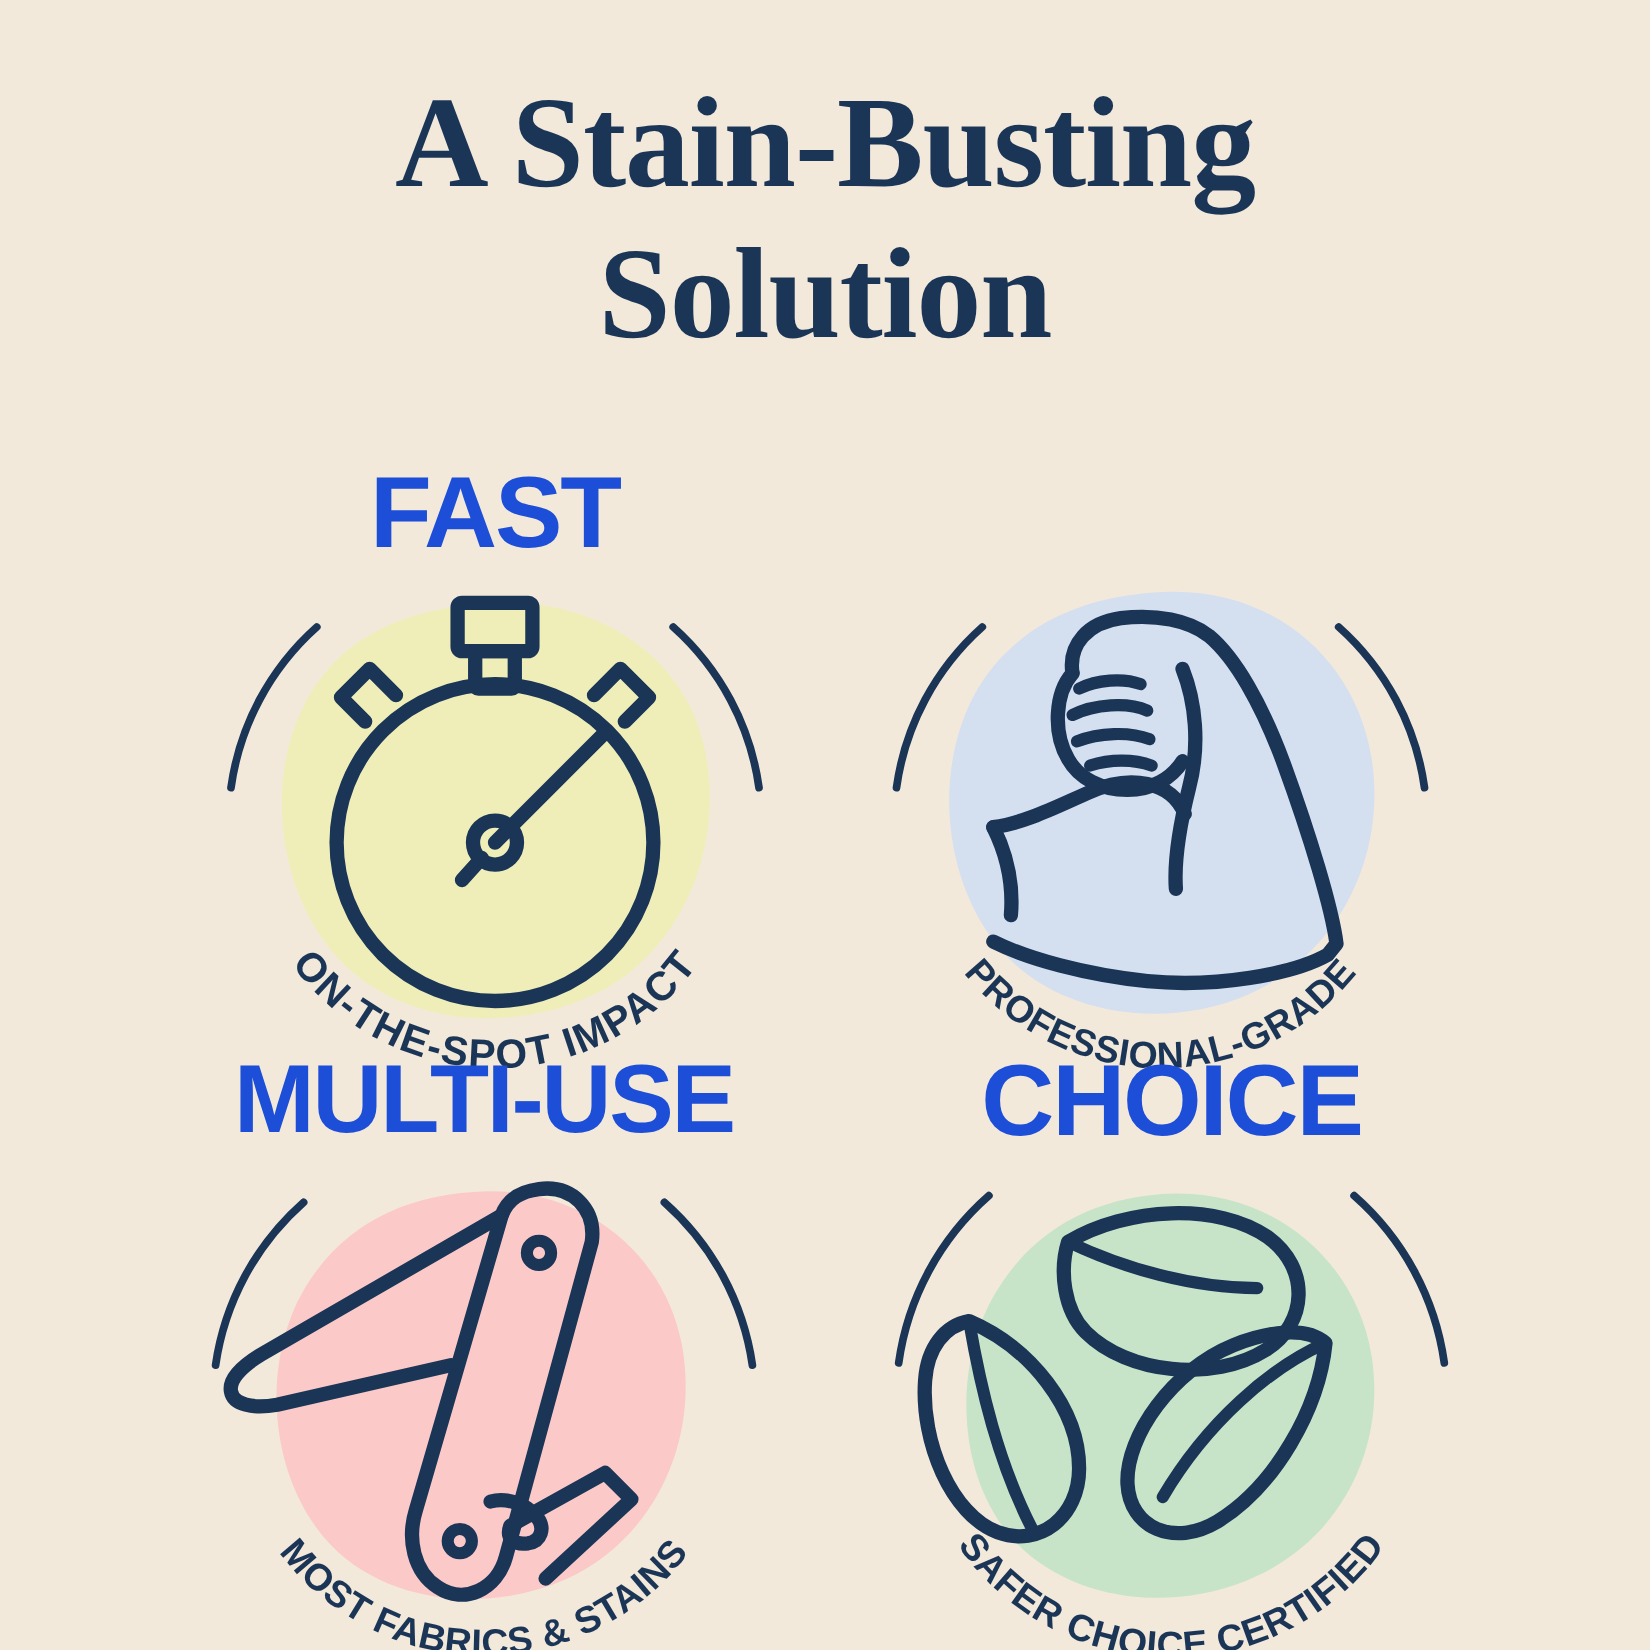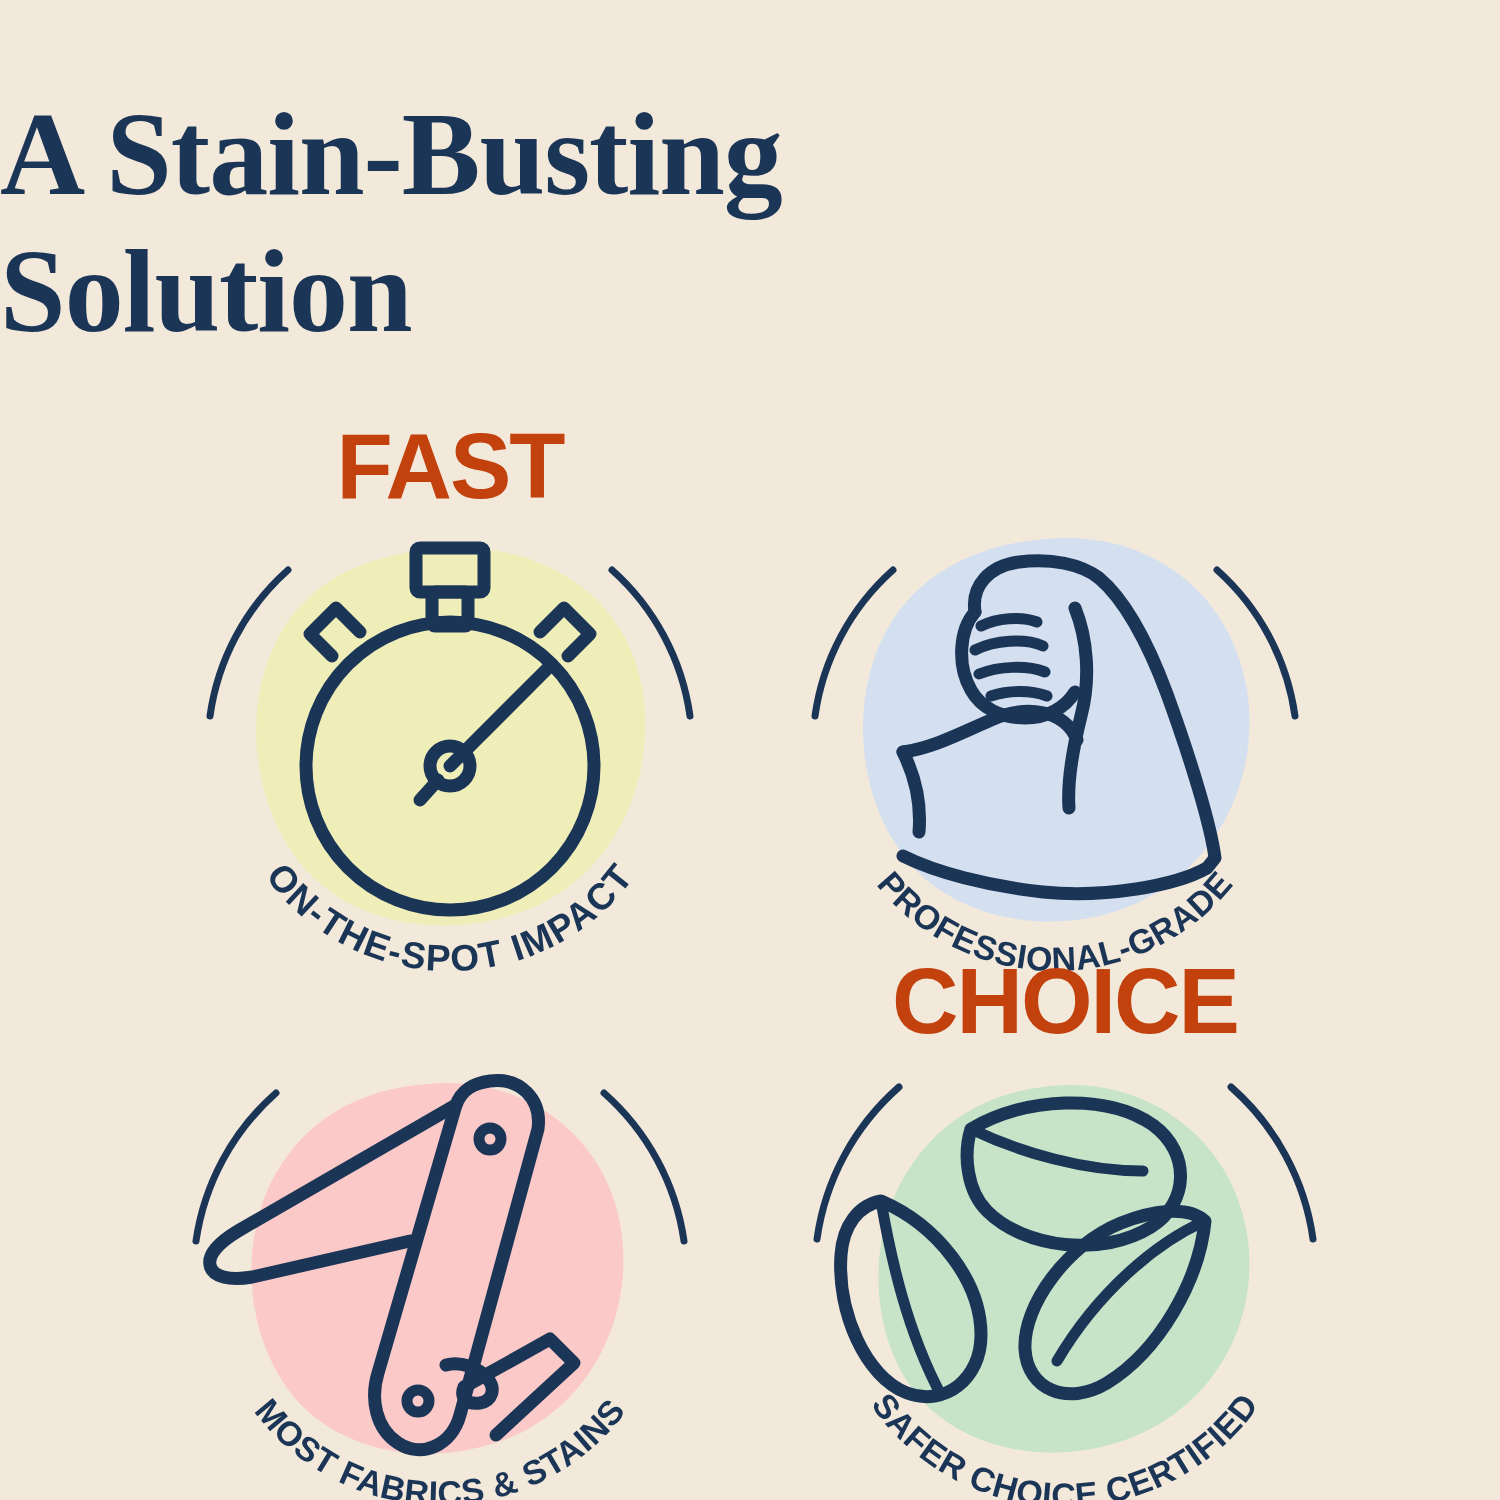--- a/index.html
+++ b/index.html
@@ -19,22 +19,21 @@
     height: 1500px;
     background: #f3e9db;
   }
 
   
   #title-block {
     position: absolute;
     top: 62px;
     left: 0;
     width: 1500px;
-    text-align: left;
-    margin-top: 25px;
+    text-align: center;
   }
   .title-line {
     font-family: "Liberation Serif", "DejaVu Serif", serif;
     font-weight: bold;
     color: #1b3557;
     font-size: 118px;
     line-height: 1.16;
     letter-spacing: -1px;
     white-space: nowrap;
   }
@@ -51,21 +50,21 @@
   #badge-3 { left: 785px;  top: 955px; }
 
   .badge-heading {
     position: absolute;
     top: 0;
     left: 0;
     width: 560px;
     text-align: center;
     font-family: "Liberation Sans", sans-serif;
     font-weight: bold;
-    color: #c2410c;
+    color: #1d4ed8;
     font-size: 92px;
     letter-spacing: -2px;
     line-height: 1;
     white-space: nowrap;
   }
   .badge-heading.small { font-size: 88px; }
 
   .badge-ring {
     position: absolute;
     left: 0;
@@ -196,20 +195,21 @@
         </g>
 
         <text class="arc-text tight" text-anchor="middle">
           <textPath href="#arcpath-1" startOffset="50%">PROFESSIONAL-GRADE</textPath>
         </text>
       </svg>
     </div>
   </div>
 
   <div class="badge" id="badge-2">
+    <div class="badge-heading small">MULTI-USE</div>
     <div class="badge-ring">
       <svg viewBox="0 0 560 470" xmlns="http://www.w3.org/2000/svg">
         <defs>
           <path id="arcpath-2" d="M 48,230 A 232,232 0 0 0 512,230"></path>
         </defs>
 
         <path d="M 282,40
                  C 372,38 444,96 460,180
                  C 476,268 434,356 356,392
                  C 280,426 184,414 134,354

